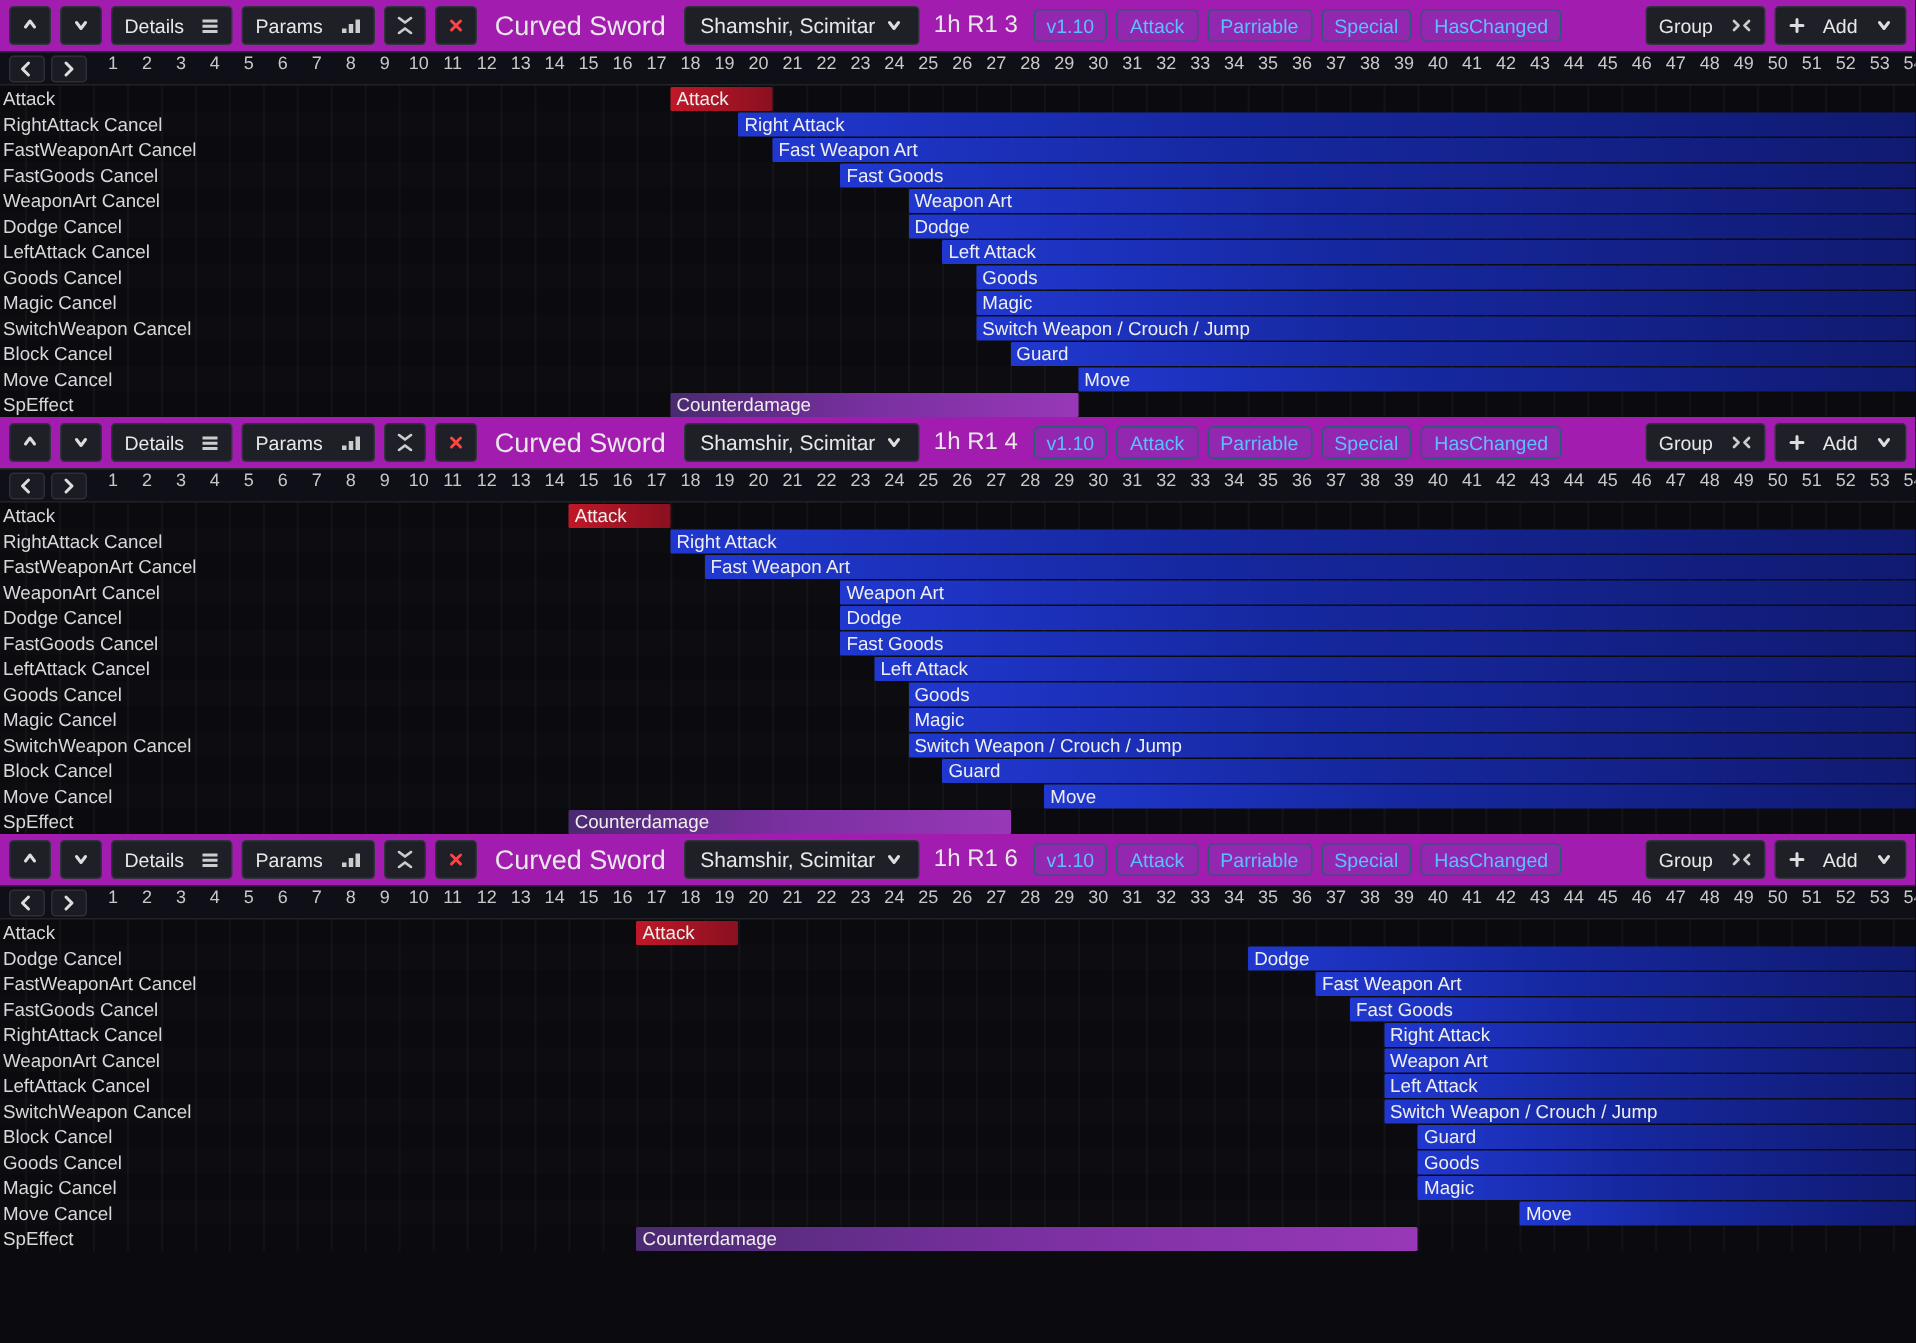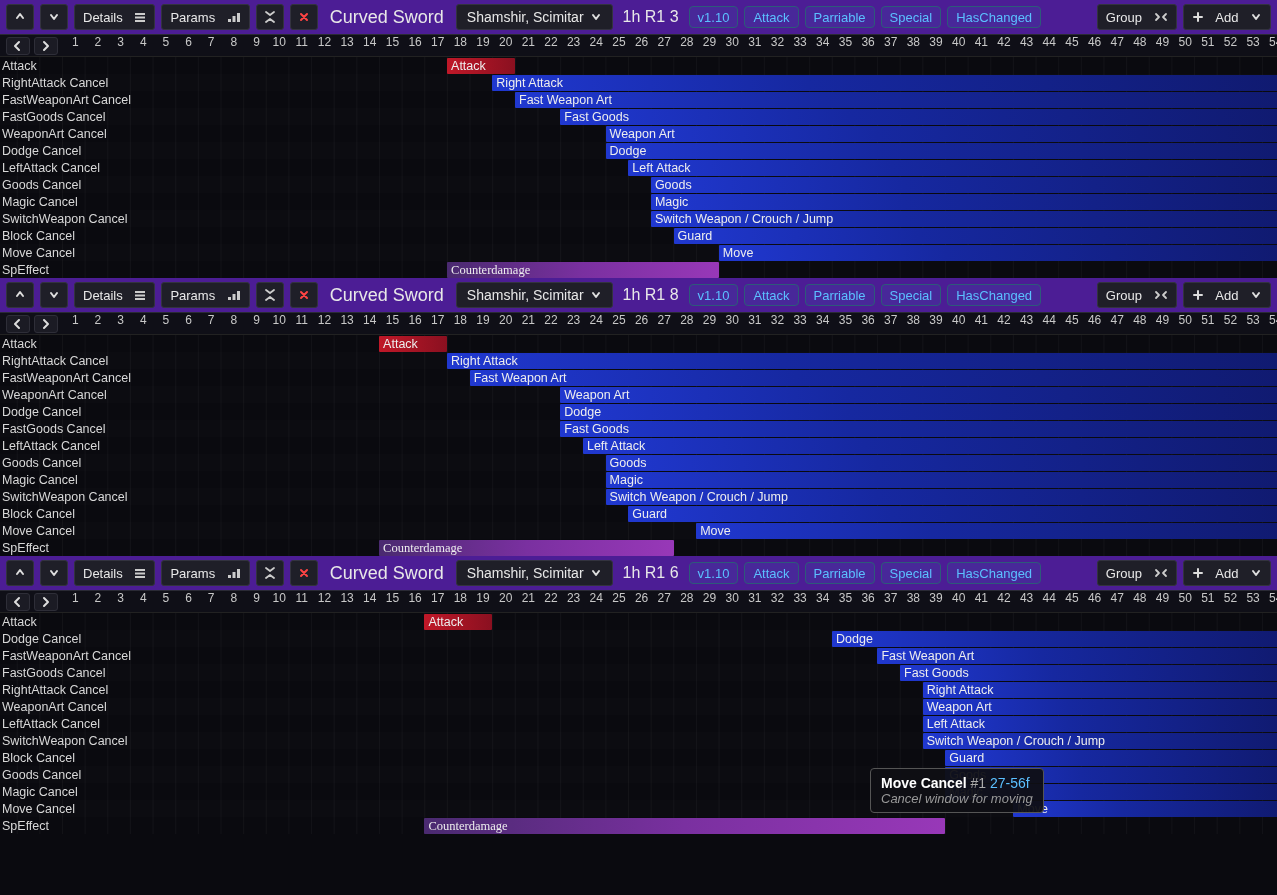--- a/index.html
+++ b/index.html
@@ -1,18 +1,18 @@
 <!DOCTYPE html>
 <html><head>
 <meta charset="utf-8">
 <style>
   * { margin: 0; padding: 0; box-sizing: border-box; }
   body { background: #0a0a0f; color: #e8e8e8; font-family: "Segoe UI", Arial, sans-serif; font-size: 13px; overflow-x: hidden; }
   .panel { position: relative; }
-  .toolbar { display: flex; align-items: center; gap: 6px; padding: 4px 6px; background: #4c1d95; border-bottom: 1px solid #2a2a35; flex-wrap: nowrap; }
+  .toolbar { display: flex; align-items: center; gap: 6px; padding: 4px 6px; background: #a21caf; border-bottom: 1px solid #2a2a35; flex-wrap: nowrap; }
   .tb-btn { display: inline-flex; align-items: center; gap: 4px; background: #1f1f28; border: 1px solid #33333f; color: #e8e8e8; padding: 3px 8px; border-radius: 3px; cursor: pointer; font-size: 13px; height: 26px; }
   .tb-btn.icon-only { padding: 3px 6px; width: 28px; justify-content: center; }
   .tb-btn.close { color: #ff4444; }
   .tb-title { font-size: 18px; font-weight: 500; padding: 0 6px; white-space: nowrap; }
   .tb-sub { font-size: 16px; padding: 0 4px; white-space: nowrap; }
   .tb-dd { display: inline-flex; align-items: center; gap: 6px; background: #1f1f28; border: 1px solid #33333f; padding: 3px 10px; border-radius: 3px; cursor: pointer; font-size: 14px; height: 26px; }
   .tag { display: inline-flex; align-items: center; padding: 1px 8px; border-radius: 4px; font-size: 13px; height: 22px; border: 1px solid; }
   .tag.v   { color: #5bc0ff; border-color: #2d5a7a; background: rgba(50,120,190,0.12); }
   .tag.atk { color: #5bc0ff; border-color: #2d5a7a; background: rgba(50,120,190,0.12); }
   .tag.par { color: #5bc0ff; border-color: #2d5a7a; background: rgba(50,120,190,0.12); }
@@ -25,21 +25,21 @@
   .ruler { position: relative; flex: 1; height: 22px; }
   .tick { position: absolute; top: 0; width: 22.65px; text-align: center; font-size: 12px; color: #c8c8c8; }
   .tracks { position: relative; }
   .grid { position: absolute; inset: 0; background-image: linear-gradient(to right, rgba(255,255,255,0.035) 1px, transparent 1px); background-size: 22.65px 100%; background-position: 62px 0; pointer-events: none; }
   .track { position: relative; height: 17px; display: flex; align-items: center; }
   .track:nth-child(odd) { background: rgba(255,255,255,0.012); }
   .track-label { position: absolute; left: 2px; font-size: 12.5px; color: #d8d8d8; z-index: 2; pointer-events: none; }
   .bar { position: absolute; height: 16px; top: 0.5px; border-radius: 1px; color: #eee; font-size: 12.5px; line-height: 16px; padding-left: 4px; white-space: nowrap; overflow: visible; }
   .bar.attack { background: linear-gradient(to right, #c01828, #8a1020); }
   .bar.cancel { background: linear-gradient(to right, #2038d0 0%, #1628a0 40%, #101a70 100%); }
-  .bar.cd { background: linear-gradient(to right, #4a2a70, #7a30a0, #9838b8); font-family: Liberation Serif, serif; }
+  .bar.cd { background: linear-gradient(to right, #4a2a70, #7a30a0, #9838b8); }
   .tooltip { position: absolute; background: rgba(15,15,20,0.95); border: 1px solid #555; border-radius: 4px; padding: 6px 10px; font-size: 14px; z-index: 50; pointer-events: none; white-space: nowrap; }
   .tooltip .tt-title { font-weight: 600; color: #fff; }
   .tooltip .tt-num { color: #aaa; }
   .tooltip .tt-range { color: #5bc0ff; }
   .tooltip .tt-desc { color: #999; font-style: italic; font-size: 13px; }
   svg { display: block; }
 </style>
 </head>
 <body>
 
@@ -257,21 +257,21 @@
             <path d="M3 3 L9 9 M9 3 L3 9" stroke="#ff4444" stroke-width="2" stroke-linecap="round"></path>
           </svg>
         </button>
     <span class="tb-title">Curved Sword</span>
     <div class="tb-dd">
           <span>Shamshir, Scimitar</span>
           <svg width="12" height="12" viewBox="0 0 12 12">
             <path d="M3 4 L6 8 L9 4" stroke="#ddd" stroke-width="2" fill="none" stroke-linecap="round" stroke-linejoin="round"></path>
           </svg>
         </div>
-    <span class="tb-sub">1h R1 8</span>
+    <span class="tb-sub">1h R1 4</span>
     <span class="tag v">v1.10</span>
     <span class="tag atk">Attack</span>
     <span class="tag par">Parriable</span>
     <span class="tag spc">Special</span>
     <span class="tag chg">HasChanged</span>
     <span class="tb-spacer"></span>
     <button class="tb-btn"><span>Group</span>&nbsp;<svg width="14" height="12" viewBox="0 0 14 12">
             <path d="M2 3 L5 6 L2 9 M12 3 L9 6 L12 9" stroke="#ccc" stroke-width="1.8" fill="none" stroke-linecap="round" stroke-linejoin="round"></path>
           </svg></button>
     <button class="tb-btn"><svg width="12" height="12" viewBox="0 0 12 12">
@@ -573,24 +573,20 @@
           <span class="track-label">Goods Cancel</span>
           <div class="bar cancel" style="left: 945.35px; width: 339.75px;">Goods</div>
         </div>
         <div class="track">
           <span class="track-label">Magic Cancel</span>
           <div class="bar cancel" style="left: 945.35px; width: 339.75px;">Magic</div>
         </div>
         <div class="track" style="position: relative;">
           <span class="track-label">Move Cancel</span>
           <div class="bar cancel" style="left: 1013.3px; width: 271.8px;">Move</div>
-          <div class="tooltip" style="left: 870px; top: -32px;">
-            <div><span class="tt-title">Move Cancel</span> <span class="tt-num">#1</span> <span class="tt-range">27-56f</span></div>
-            <div class="tt-desc">Cancel window for moving</div>
-          </div>
         </div>
         <div class="track">
           <span class="track-label">SpEffect</span>
           <div class="bar cd" style="left: 424.4px; width: 520.95px;">Counterdamage</div>
         </div>
       </div>
     </div>
   </div>
 
 </body></html>

